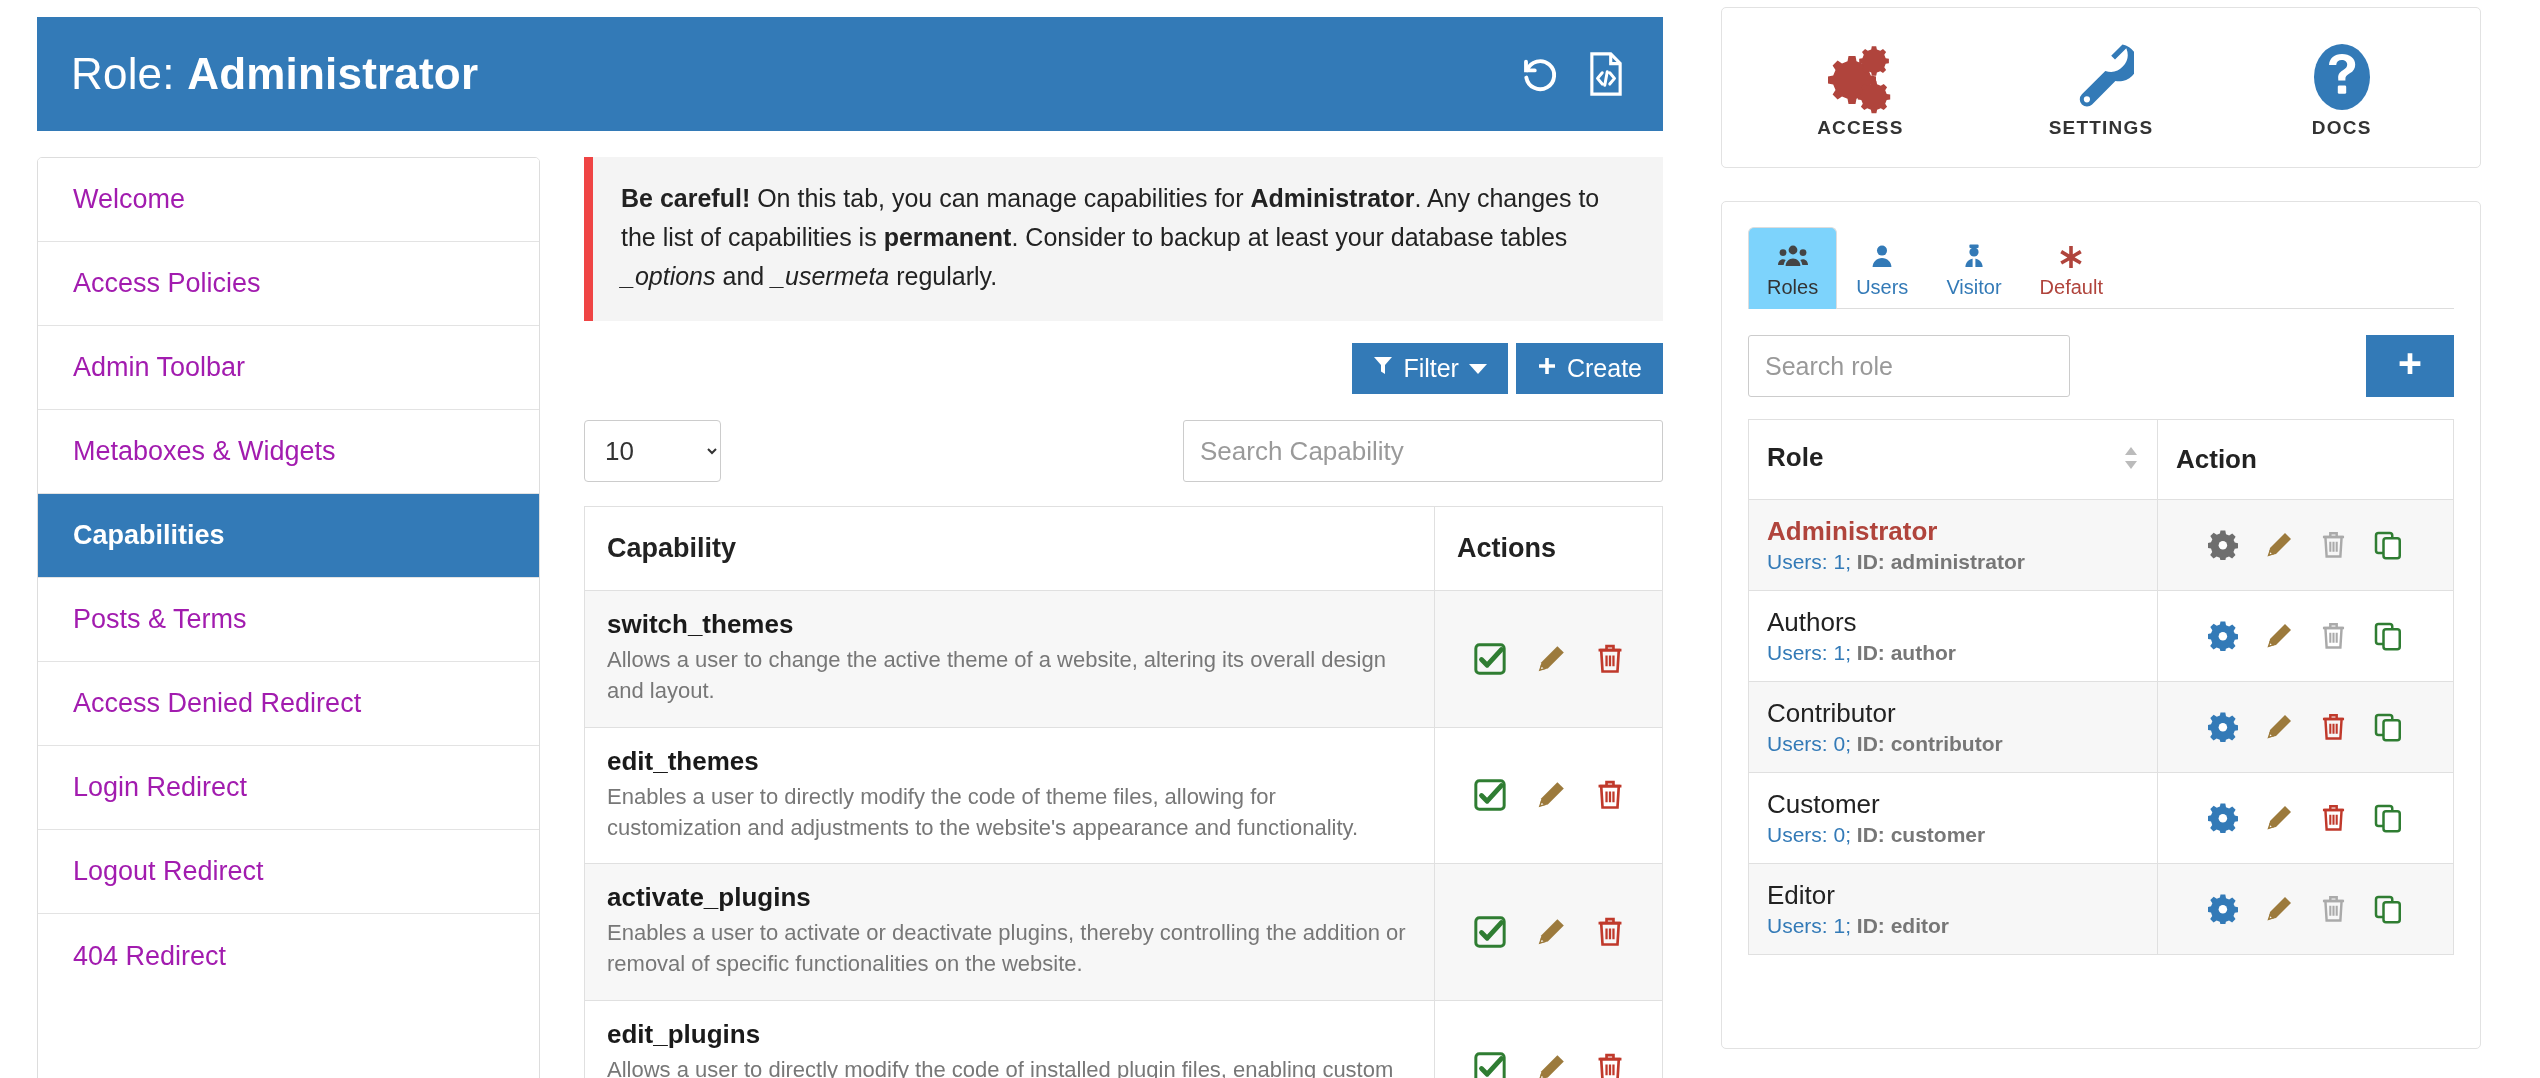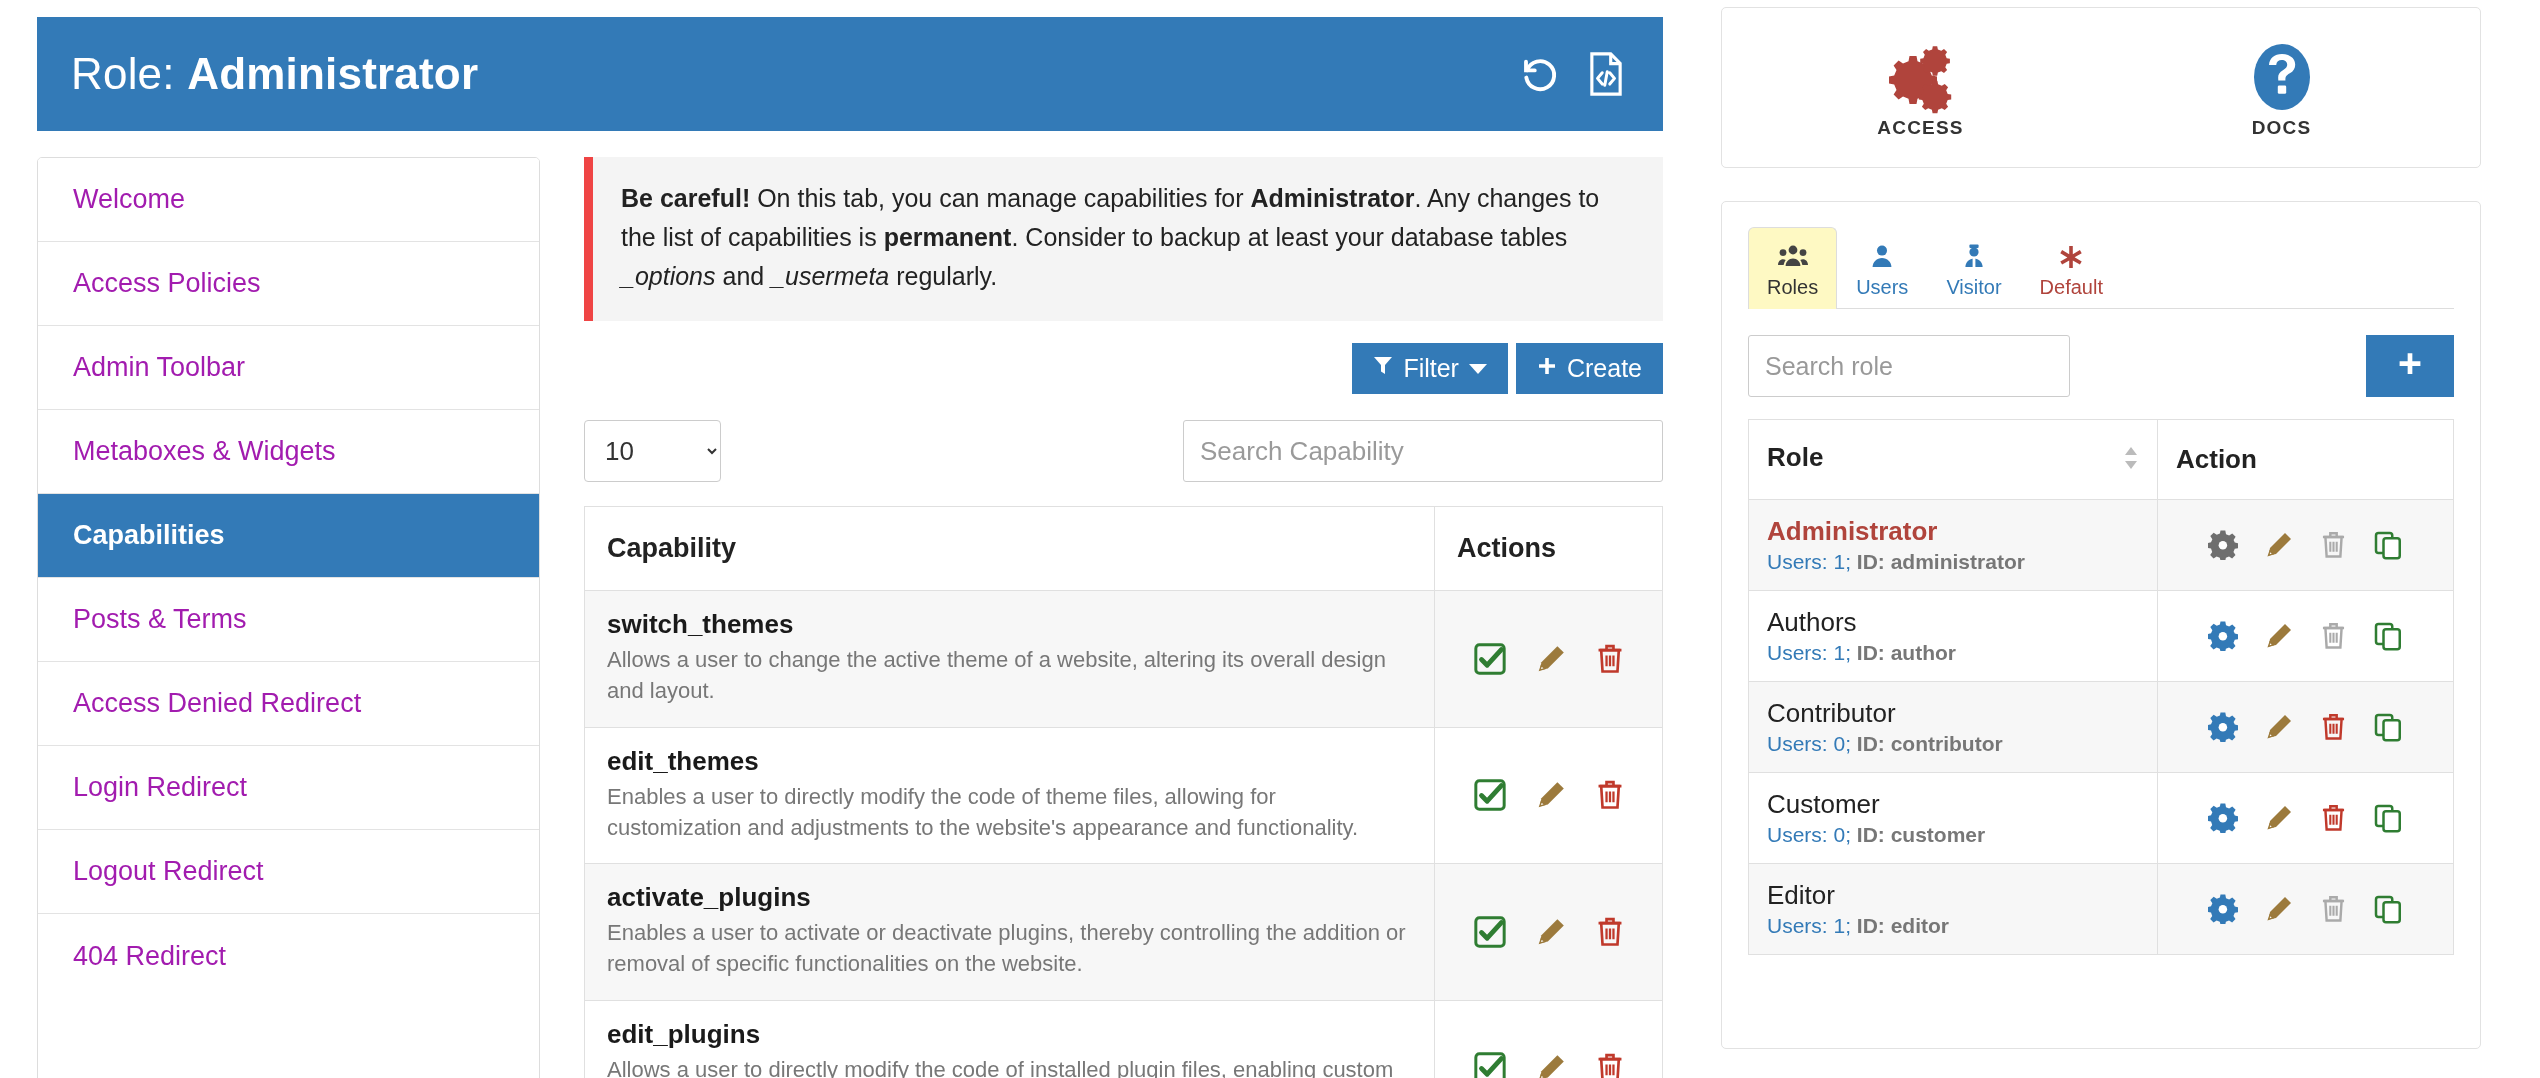--- a/index.html
+++ b/index.html
@@ -106,21 +106,21 @@
   .ql-label { font-size: 19px; font-weight: 700; letter-spacing: 1.2px; color: #333; }
 
   .roles-card { margin-top: 33px; padding: 24px 26px 0 26px; height: 848px; overflow: hidden; }
   .tabs { display: flex; align-items: flex-end; border-bottom: 1px solid #ddd; gap: 0; }
   .tab {
     padding: 12px 18px 10px 18px; display: flex; flex-direction: column;
     align-items: center; gap: 6px; font-size: 20px; cursor: pointer;
     border: 1px solid transparent; border-bottom: none; position: relative; top: 1px;
     color: #337ab7;
   }
-  .tab.active { background: #fef9c3; border-color: #ddd; border-radius: 6px 6px 0 0; color: #333; }
+  .tab.active { background: #7dd3fc; border-color: #ddd; border-radius: 6px 6px 0 0; color: #333; }
   .tab.danger { color: #b0443c; }
   .tab svg { display: block; }
   .tab-ico { height: 30px; display:flex; align-items:flex-end; }
 
   .role-ctrl { display: flex; align-items: center; justify-content: space-between; margin: 26px 0 22px 0; }
   .role-search {
     width: 322px; height: 62px; border: 1px solid #ccc; border-radius: 3px;
     font-size: 25px; font-family: "Liberation Sans", sans-serif; padding: 0 16px; color: #333; background:#fff;
   }
   .role-search::placeholder { color: #999; }
@@ -385,20 +385,28 @@
           <svg width="74" height="74" viewBox="0 0 74 74" fill="#b0443c">
             <path d="M29 22a13 13 0 1 0 0 26 13 13 0 0 0 0-26zm0 8.5a4.5 4.5 0 1 1 0 9 4.5 4.5 0 0 1 0-9z"></path>
             <path d="M25.5 16h7l1 5.2 5.5 2.3 4.4-2.9 5 5-2.9 4.4 2.3 5.5 5.2 1v7l-5.2 1-2.3 5.5 2.9 4.4-5 5-4.4-2.9-5.5 2.3-1 5.2h-7l-1-5.2-5.5-2.3-4.4 2.9-5-5 2.9-4.4-2.3-5.5-5.2-1v-7l5.2-1 2.3-5.5-2.9-4.4 5-5 4.4 2.9 5.5-2.3z"></path>
             <path d="M51 10a8 8 0 1 0 0 16 8 8 0 0 0 0-16zm0 5.4a2.6 2.6 0 1 1 0 5.2 2.6 2.6 0 0 1 0-5.2z"></path>
             <path d="M48.8 6.2h4.4l.7 3.2 3.4 1.4 2.7-1.8 3.1 3.1-1.8 2.7 1.4 3.4 3.2.6v4.4l-3.2.6-1.4 3.4 1.8 2.7-3.1 3.1-2.7-1.8-3.4 1.4-.7 3.2h-4.4l-.6-3.2-3.4-1.4-2.7 1.8-3.1-3.1 1.8-2.7-1.4-3.4-3.2-.6v-4.4l3.2-.6 1.4-3.4-1.8-2.7 3.1-3.1 2.7 1.8 3.4-1.4z"></path>
             <path d="M51 45a8.6 8.6 0 1 0 0 17.2A8.6 8.6 0 0 0 51 45zm0 5.8a2.8 2.8 0 1 1 0 5.6 2.8 2.8 0 0 1 0-5.6z"></path>
             <path d="M48.6 40.8h4.8l.7 3.5 3.7 1.5 2.9-1.9 3.4 3.4-1.9 2.9 1.5 3.7 3.5.7v4.8l-3.5.7-1.5 3.7 1.9 2.9-3.4 3.4-2.9-1.9-3.7 1.5-.7 3.5h-4.8l-.7-3.5-3.7-1.5-2.9 1.9-3.4-3.4 1.9-2.9-1.5-3.7-3.5-.7v-4.8l3.5-.7 1.5-3.7-1.9-2.9 3.4-3.4 2.9 1.9 3.7-1.5z"></path>
           </svg>
         </span>
         <span class="ql-label">ACCESS</span>
+      </div>
+      <div class="ql">
+        <span class="ql-ico">
+          <svg width="66" height="74" viewBox="0 0 66 74" fill="#337ab7">
+            <path d="M54.5 4.5 43.2 15.8l3.8 3.8L58.3 8.3a17 17 0 0 1-21 22.6L13.9 54.3a7.2 7.2 0 1 0 10.2 10.2L47.4 41a17 17 0 0 0 7.1-36.5zM18.9 56.2a3.1 3.1 0 1 1 0 6.2 3.1 3.1 0 0 1 0-6.2z"></path>
+          </svg>
+        </span>
+        <span class="ql-label">SETTINGS</span>
       </div>
       <div class="ql">
         <span class="ql-ico">
           <svg width="64" height="74" viewBox="0 0 64 74">
             <ellipse cx="32" cy="37" rx="28" ry="33" fill="#337ab7"></ellipse>
             <path d="M32 14c-7.6 0-12.6 4.2-13 11h7.2c.3-3 2.3-4.9 5.6-4.9 3.2 0 5.4 1.9 5.4 4.5 0 2.4-1 3.7-4.3 5.7-3.6 2.2-5 4.4-4.7 8.2l.1 2.1h7.1v-1.6c0-2.4 1-3.7 4.4-5.7 3.7-2.2 5.4-5 5.4-8.9C45.2 18.4 39.9 14 32 14z" fill="#ffffff"></path>
             <rect x="27.8" y="45.4" width="8.4" height="8.4" rx="1.4" fill="#ffffff"></rect>
           </svg>
         </span>
         <span class="ql-label">DOCS</span>

